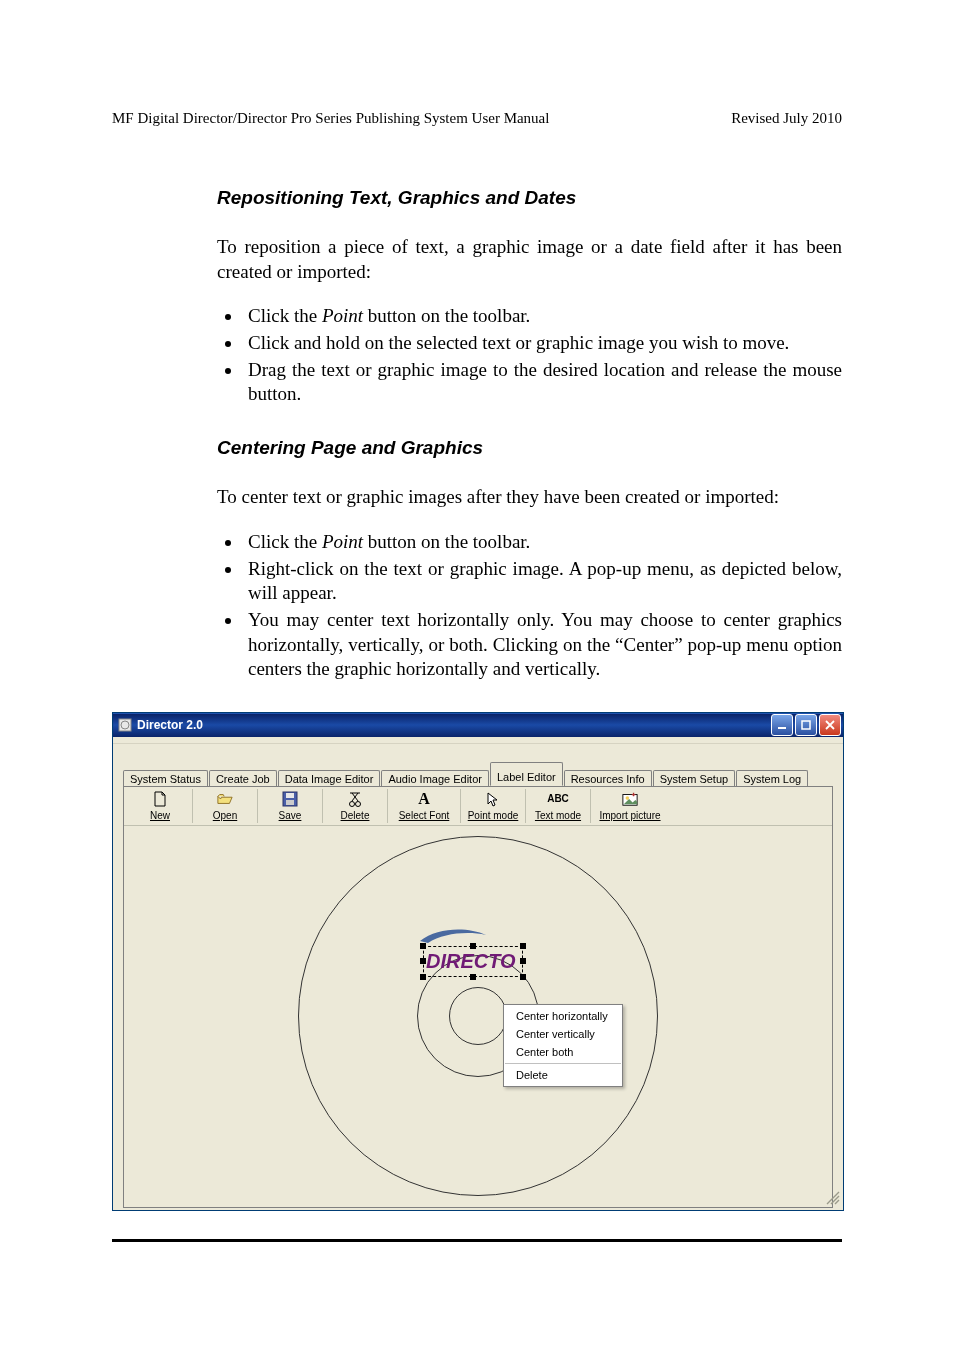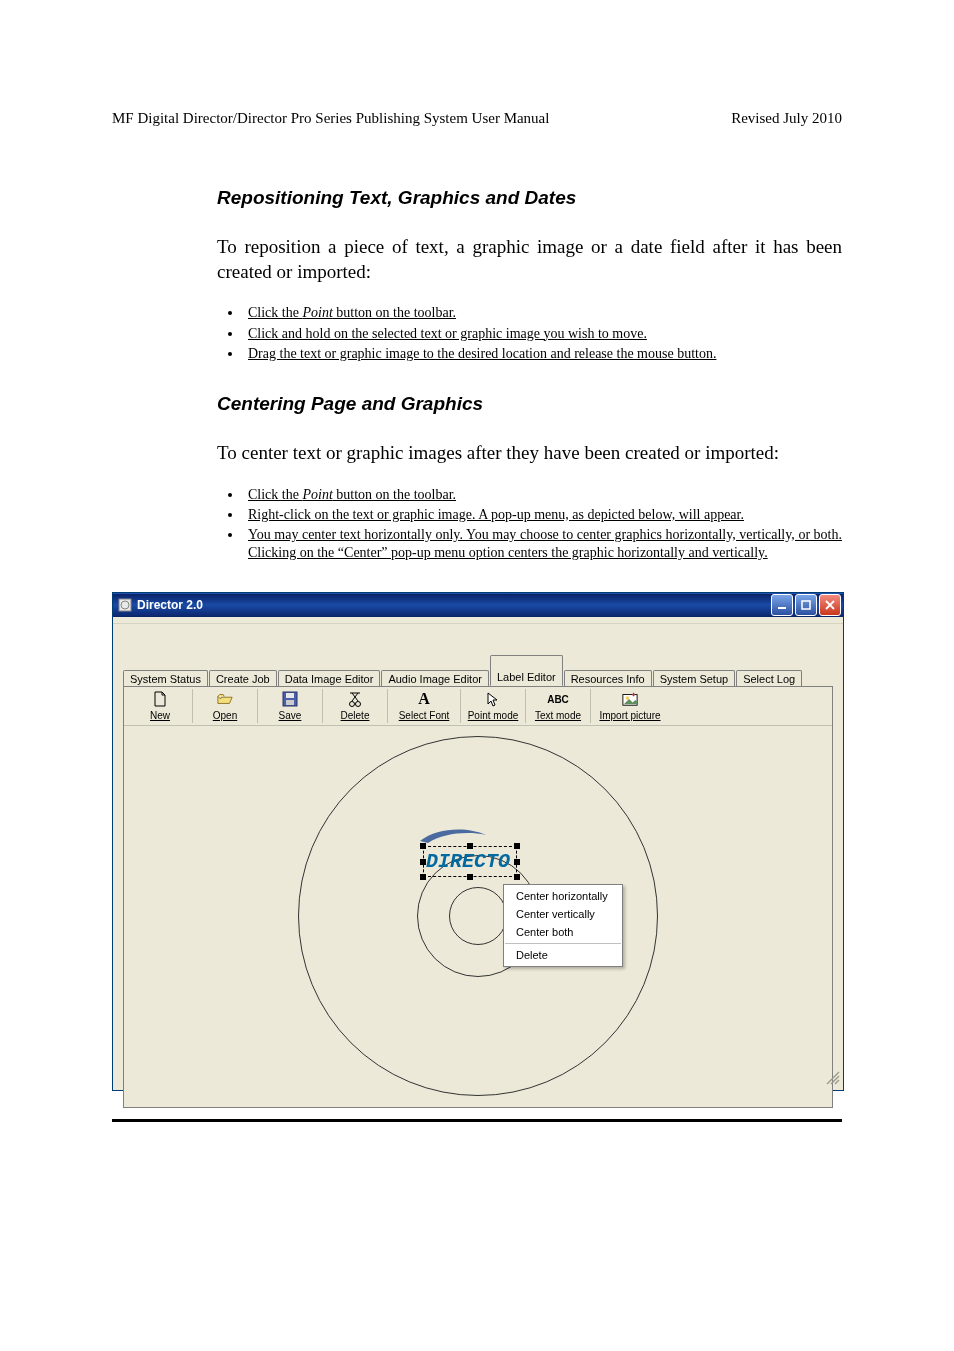--- a/index.html
+++ b/index.html
@@ -36,26 +36,25 @@
     line-height: 1.3;
     margin-bottom: 20px;
     text-align: justify;
   }
   ul.bullets {
     margin: 0 0 30px 0;
     padding: 0 0 0 26px;
     list-style: disc;
   }
   ul.bullets li {
-    font-size: 14px;
+    font-size: 19px;
     line-height: 1.3;
     text-align: justify;
     padding-left: 5px;
     margin-bottom: 2px;
-    text-decoration: underline;
   }
   .italic { font-style: italic; }
 
   
   .app-window {
     margin-top: 22px;
     width: 730px;
     border: 1px solid #003c74;
     font-family: Tahoma, Verdana, Arial, sans-serif;
     font-size: 11px;
@@ -115,25 +114,24 @@
     border-bottom: none;
     border-top-left-radius: 2px;
     border-top-right-radius: 2px;
     padding: 2px 6px;
     background: #ece9d8;
     position: relative;
     top: 1px;
   }
   .tab.active {
     background: #ece9d8;
-    padding-top: 15px;
+    padding-top: 8px;
     top: 0;
     z-index: 2;
     border-bottom: 1px solid #ece9d8;
-    margin-top: 13px;
   }
   .tab-body {
     border: 1px solid #808080;
     background: #ece9d8;
     height: calc(100% - 20px);
     position: relative;
   }
 
   .toolbar {
     display: flex;
@@ -187,22 +185,22 @@
     width: 56px; height: 56px;
     left: 50%; top: 50%;
     transform: translate(-50%, -50%);
     border: 1px solid #333;
     border-radius: 50%;
   }
 
   .label-obj {
     position: absolute;
     border: 1px dashed #000;
-    font-family: Liberation Mono, monospace;
-    color: #0369a1;
+    font-family: Liberation Sans, sans-serif;
+    color: #701a75;
     font-weight: bold;
     font-style: italic;
     font-size: 20px;
     padding: 3px 6px 3px 2px;
     background: transparent;
     top: 110px; left: 125px;
   }
   .handle {
     position: absolute;
     width: 6px; height: 6px;
@@ -311,21 +309,21 @@
     <div class="client-area">
       <div class="tabset">
         <div class="tabs">
           <div class="tab">System Status</div>
           <div class="tab">Create Job</div>
           <div class="tab">Data Image Editor</div>
           <div class="tab">Audio Image Editor</div>
           <div class="tab active">Label Editor</div>
           <div class="tab">Resources Info</div>
           <div class="tab">System Setup</div>
-          <div class="tab">Select Log</div>
+          <div class="tab">System Log</div>
         </div>
         <div class="tab-body">
           <div class="toolbar">
 
             <div class="tool">
               <span class="icon">
                 <svg width="16" height="16" viewBox="0 0 16 16">
                     <path d="M3 1 h7 l3 3 v11 h-10 z" fill="none" stroke="#000"></path>
                     <path d="M10 1 v3 h3" fill="none" stroke="#000"></path>
                   </svg>

